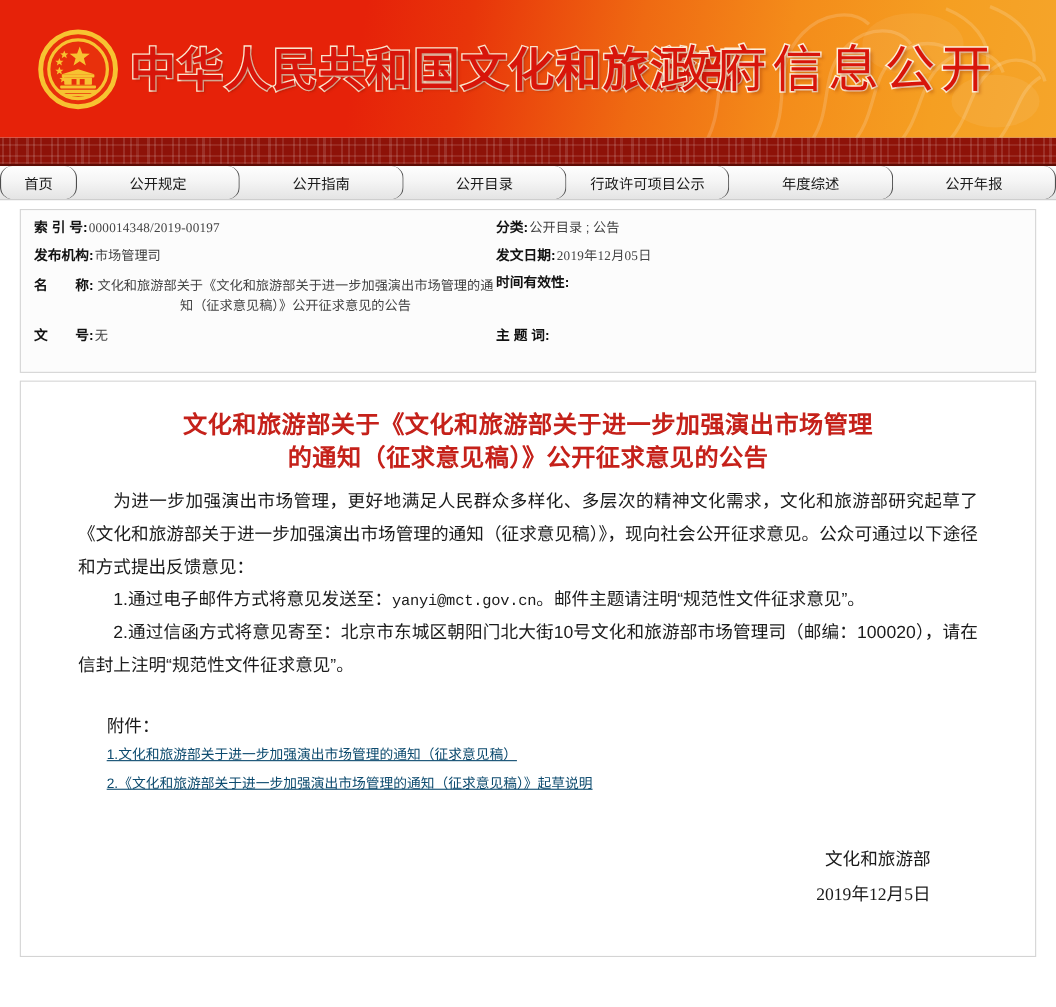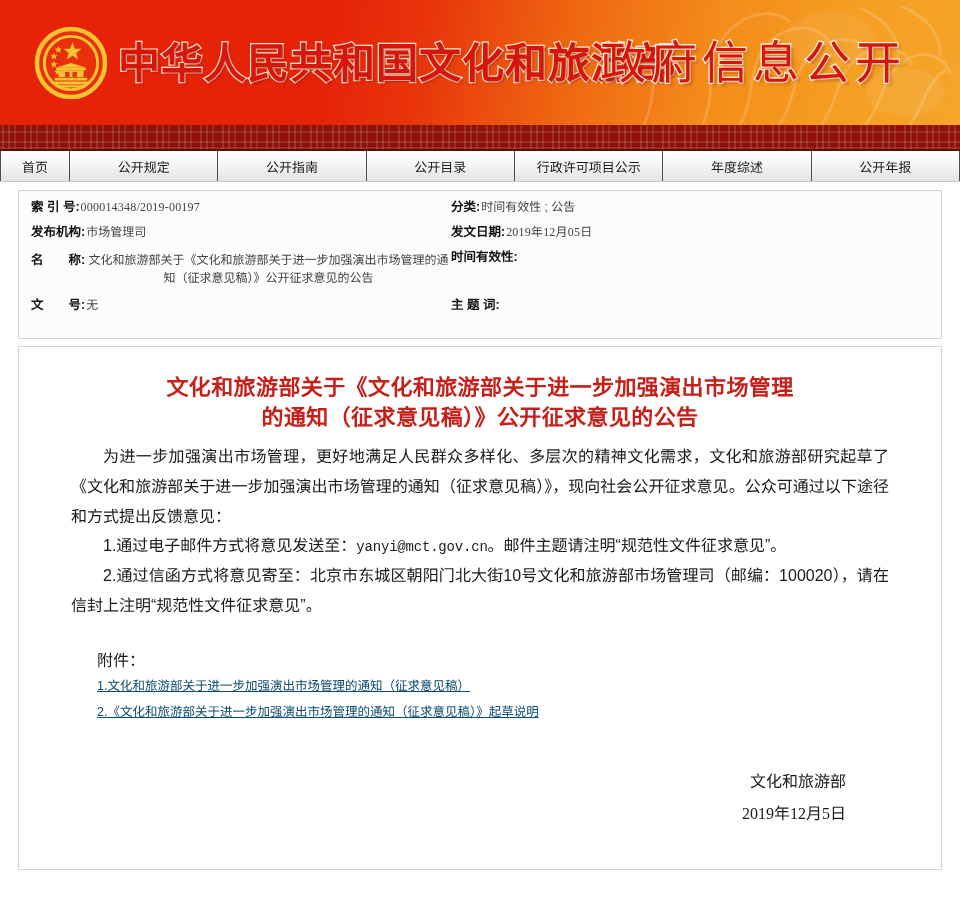--- a/index.html
+++ b/index.html
@@ -101,20 +101,21 @@
   .nav-item {
     flex: 1 1 0;
     display: flex;
     align-items: center;
     justify-content: center;
     font-size: 13px;
     color: #1a1a1a;
     border-right: 1px solid #4d4d4d;
     cursor: pointer;
     white-space: nowrap;
+    border-radius: 11px;
   }
   .nav-item:first-child { border-left: 1px solid #4d4d4d; flex: 0 0 68px; }
   .nav-item:last-child { border-right: 1px solid #4d4d4d; }
 
   
   .page {
     padding: 8px 18px 0 18px;
   }
 
   
@@ -285,21 +286,21 @@
 
   <div class="meta-box">
 
     <div class="meta-row">
       <div class="meta-col left">
         <span class="meta-label">索 引 号:</span>
         <span class="meta-value num">000014348/2019-00197</span>
       </div>
       <div class="meta-col right">
         <span class="meta-label">分类:</span>
-        <span class="meta-value">时间有效性 ; 公告</span>
+        <span class="meta-value">公开目录 ; 公告</span>
       </div>
     </div>
 
     <div class="meta-row">
       <div class="meta-col left">
         <span class="meta-label">发布机构:</span>
         <span class="meta-value">市场管理司</span>
       </div>
       <div class="meta-col right">
         <span class="meta-label">发文日期:</span>

